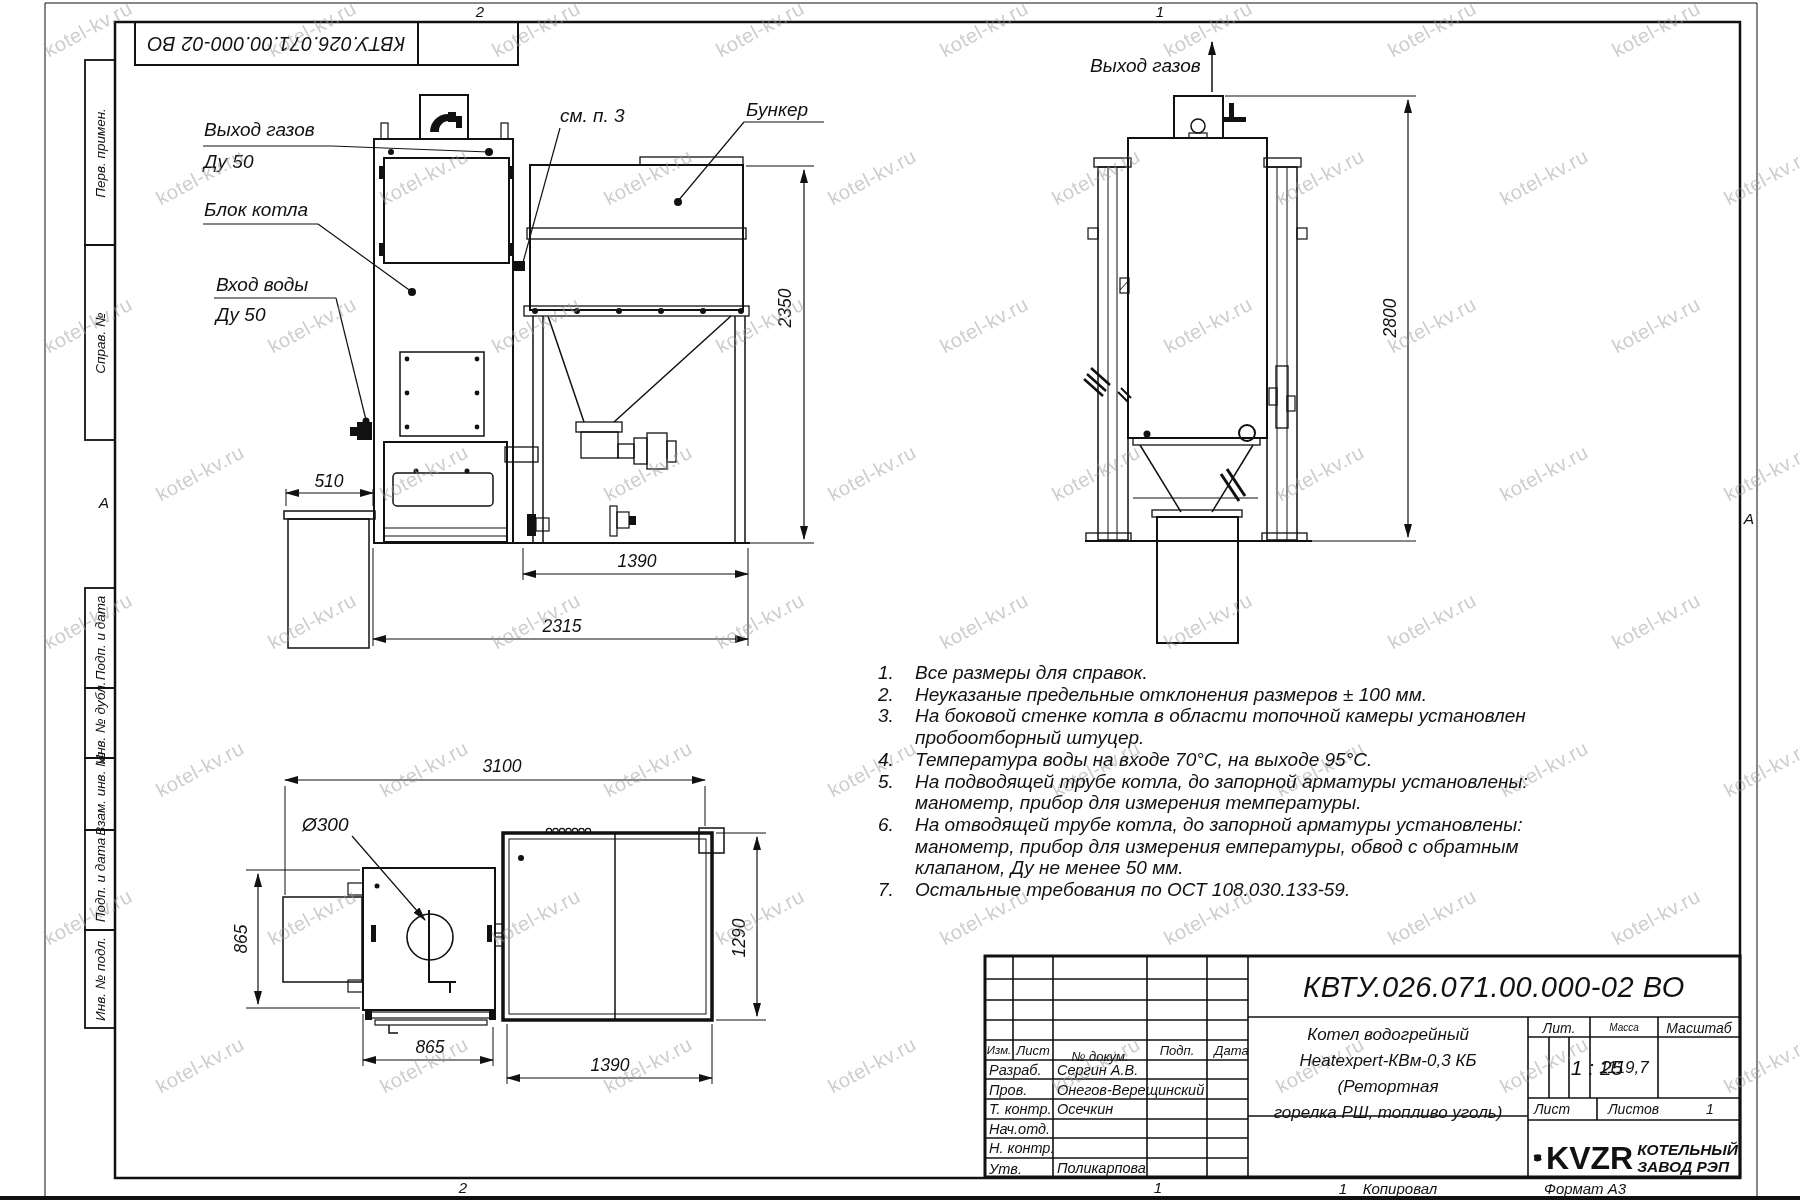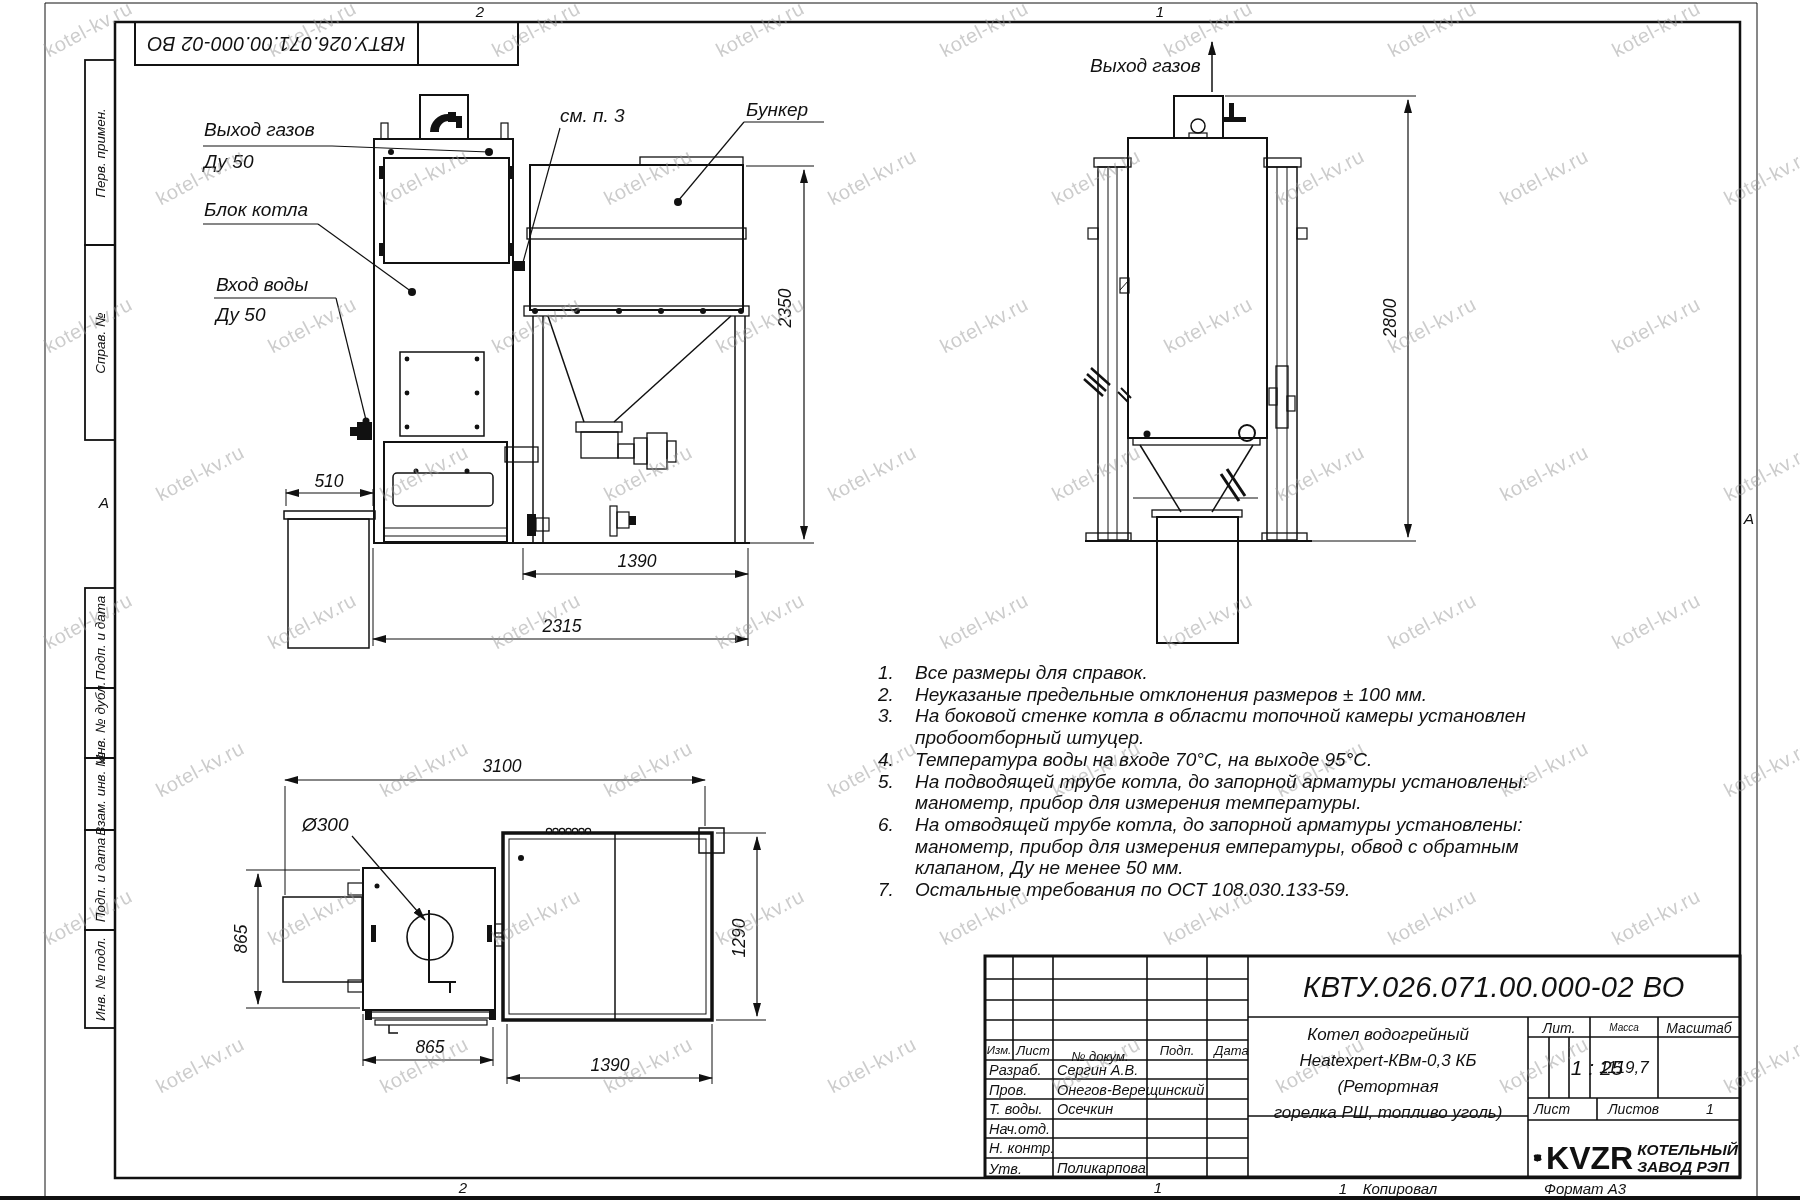--- a/index.html
+++ b/index.html
@@ -477,21 +477,21 @@
 <div class="tb hdr" style="left:985px;top:1041px;width:28px;height:18px;font-size:11.5px;">Изм.</div>
 <div class="tb hdr" style="left:1013px;top:1041px;width:40px;height:18px;">Лист</div>
 <div class="tb hdr" style="left:1053px;top:1041px;width:94px;height:30px;">№ докум.</div>
 <div class="tb hdr" style="left:1147px;top:1041px;width:60px;height:18px;">Подп.</div>
 <div class="tb hdr" style="left:1207px;top:1041px;width:49px;height:18px;">Дата</div>
 
 <div class="tb sig left" style="left:989px;top:1061px;width:62px;height:17px;">Разраб.</div>
 <div class="tb sig left" style="left:1057px;top:1061px;width:150px;height:17px;">Сергин А.В.</div>
 <div class="tb sig left" style="left:989px;top:1081px;width:62px;height:17px;">Пров.</div>
 <div class="tb sig left" style="left:1057px;top:1081px;width:150px;height:17px;">Онегов-Верещинский</div>
-<div class="tb sig left" style="left:989px;top:1100px;width:62px;height:17px;">Т. воды.</div>
+<div class="tb sig left" style="left:989px;top:1100px;width:62px;height:17px;">Т. контр.</div>
 <div class="tb sig left" style="left:1057px;top:1100px;width:150px;height:17px;">Осечкин</div>
 <div class="tb sig left" style="left:989px;top:1120px;width:62px;height:17px;">Нач.отд.</div>
 <div class="tb sig left" style="left:1057px;top:1120px;width:150px;height:17px;"></div>
 <div class="tb sig left" style="left:989px;top:1139px;width:62px;height:17px;">Н. контр.</div>
 <div class="tb sig left" style="left:1057px;top:1139px;width:150px;height:17px;"></div>
 <div class="tb sig left" style="left:989px;top:1159px;width:62px;height:20px;">Утв.</div>
 <div class="tb sig left" style="left:1057px;top:1159px;width:150px;height:17px;">Поликарпова</div>
 
 <div class="tb" id="tb-desig" style="left:1250px;top:960px;width:488px;height:55px;">КВТУ.026.071.00.000-02 ВО</div>
 

